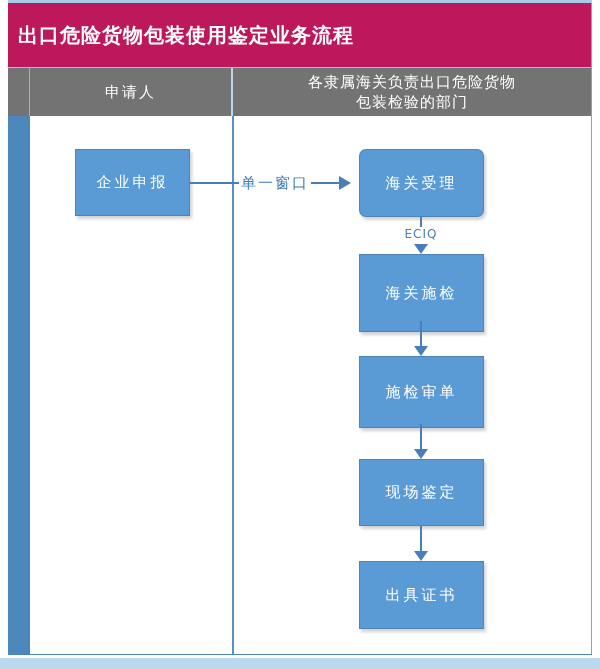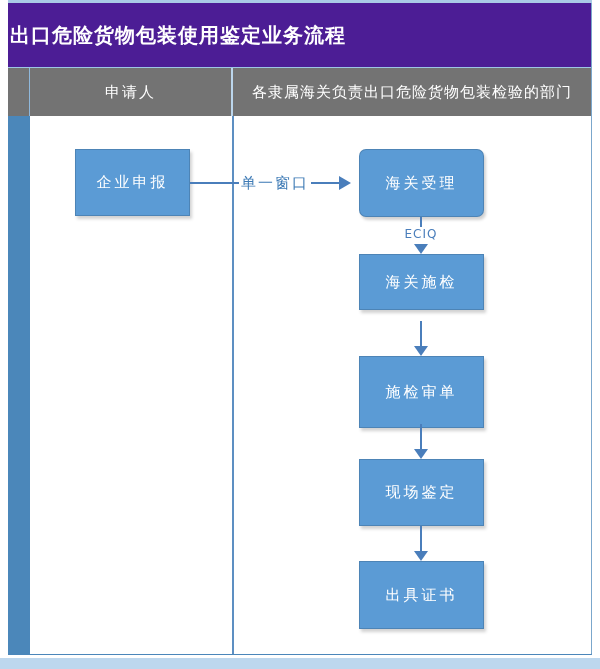--- a/index.html
+++ b/index.html
@@ -16,56 +16,56 @@
   .bottom-strip  { position:absolute; left:0; top:658px; width:600px; height:11px; background:#bdd7ee; }
 
   .table {
     position:absolute; left:8px; top:3px; width:584px; height:652px;
     background:#fff;
     border-right:1px solid #7ba7cc;
     border-bottom:2px solid #4a86ba;
   }
 
   .title-bar {
-    height:65px; background:#4c1d95;
+    height:65px; background:#be185d;
     border-bottom:1px solid #9ec5e5;
-    display:flex; align-items:center; padding-left:2px;
+    display:flex; align-items:center; padding-left:10px;
   }
   .title-bar .title {
     color:#fff; font-size:20px; font-weight:bold; letter-spacing:1px;
   }
 
   .col-headers { height:48px; background:#737373; display:flex; }
   .col-headers .stripe-cell { width:22px; border-right:1px solid #8fb8dc; }
   .col-headers .applicant-cell {
     width:203px; border-right:2px solid #bcd6ec;
     display:flex; align-items:center; justify-content:center;
     color:#fff; font-size:15px; letter-spacing:2px;
   }
   .col-headers .customs-cell {
     flex:1;
-    display:flex; align-items:center; justify-content:center;
+    display:flex; flex-direction:column; align-items:center; justify-content:center;
     color:#fff; font-size:15px; line-height:20px; letter-spacing:1px;
   }
 
   .body { position:relative; height:538px; background:#fff;text-decoration:underline; }
   .left-stripe { position:absolute; left:0; top:0; width:22px; height:538px; background:#4b87ba; }
   .col-divider { position:absolute; left:224px; top:0; width:2px; height:538px; background:#5d8fc2; }
 
   .node {
     position:absolute;
     background:#5b9bd5;
     border:1px solid rgba(65,113,156,.55);
     box-shadow:2px 3px 3px rgba(0,0,0,.18);
     display:flex; align-items:center; justify-content:center;
     color:#fff; font-size:15px; letter-spacing:3px;
   }
   .node-applicant { left:67px;  top:33px;  width:115px; height:67px; }
   .node-step0     { left:351px; top:33px;  width:125px; height:68px;border-radius:7px; }
-  .node-step1     { left:351px; top:138px; width:125px; height:56px; }
+  .node-step1     { left:351px; top:138px; width:125px; height:78px; }
   .node-step2     { left:351px; top:240px; width:125px; height:72px; }
   .node-step3     { left:351px; top:343px; width:125px; height:67px; }
   .node-step4     { left:351px; top:445px; width:125px; height:68px; }
 
   .h-line {
     position:absolute; left:182px; top:66px; width:150px; height:2px; background:#4a7ebb;
   }
   .h-arrowhead {
     position:absolute; left:331px; top:60px; width:0; height:0;
     border-top:7px solid transparent; border-bottom:7px solid transparent;

